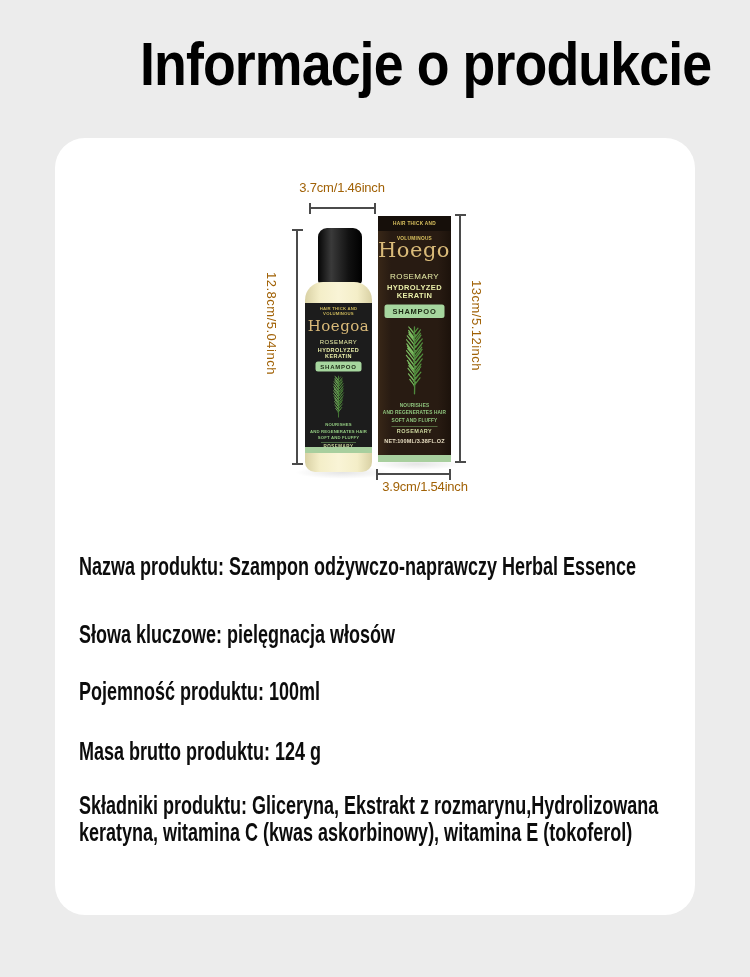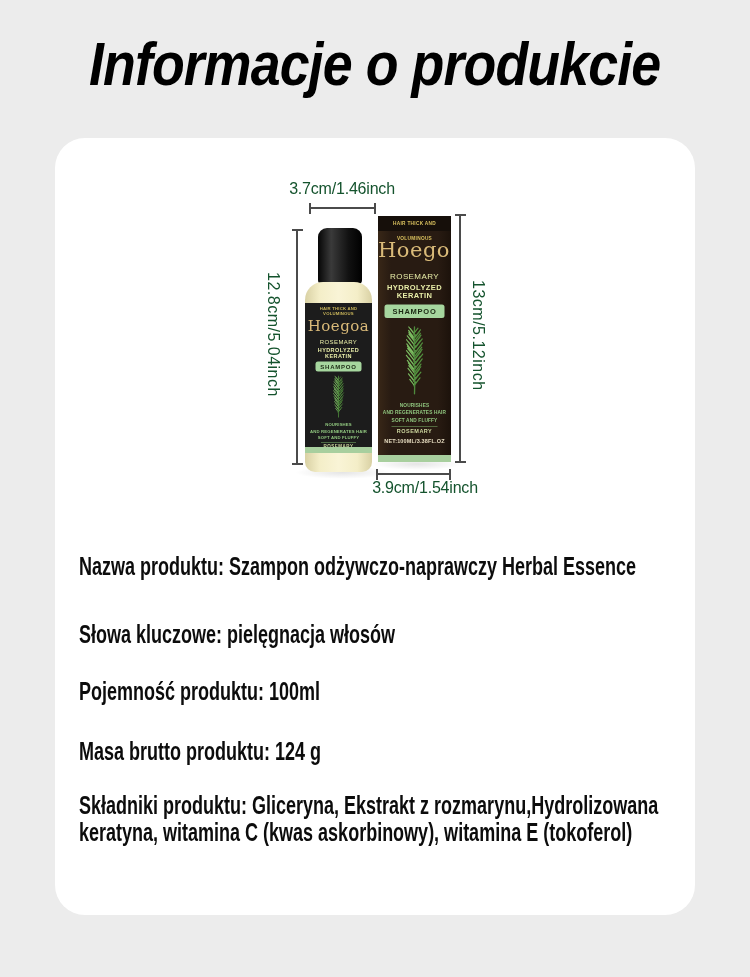--- a/index.html
+++ b/index.html
@@ -5,37 +5,37 @@
   * { margin:0; padding:0; box-sizing:border-box; }
   html,body { width:750px; height:977px; }
   body {
     position:relative;
     background:#ececec;
     font-family:"Liberation Sans", sans-serif;
     overflow:hidden;
   }
 
   
-  .title-wrap { position:absolute; top:30px; left:0; width:750px; text-align:center;font-style:italic; }
+  .title-wrap { position:absolute; top:30px; left:0; width:750px; text-align:right; }
   .page-title {
     display:inline-block;
     font-size:61px; font-weight:bold; color:#000;
     letter-spacing:-1px; line-height:1.12;
     transform:scaleX(0.88); transform-origin:center top;
     white-space:nowrap;
   }
 
   
   .card {
     position:absolute; left:55px; top:138px; width:640px; height:777px;
     background:#ffffff; border-radius:30px;
   }
 
   
-  .dim-label { position:absolute; font-size:16px; color:#14532d; letter-spacing:-0.2px; }
+  .dim-label { position:absolute; font-size:13px; color:#a16207; letter-spacing:-0.2px; }
   .dim-label.center { text-align:center; }
   .vlabel { writing-mode:vertical-rl; text-orientation:mixed; letter-spacing:0.5px; }
 
   .mline-h { position:absolute; height:0; border-top:2px solid #4b4b4b; }
   .mline-h::before, .mline-h::after {
     content:""; position:absolute; top:-6px; width:2px; height:11px; background:#4b4b4b;
   }
   .mline-h::before { left:0; } .mline-h::after { right:0; }
 
   .mline-v { position:absolute; width:0; border-left:2px solid #4b4b4b; }

